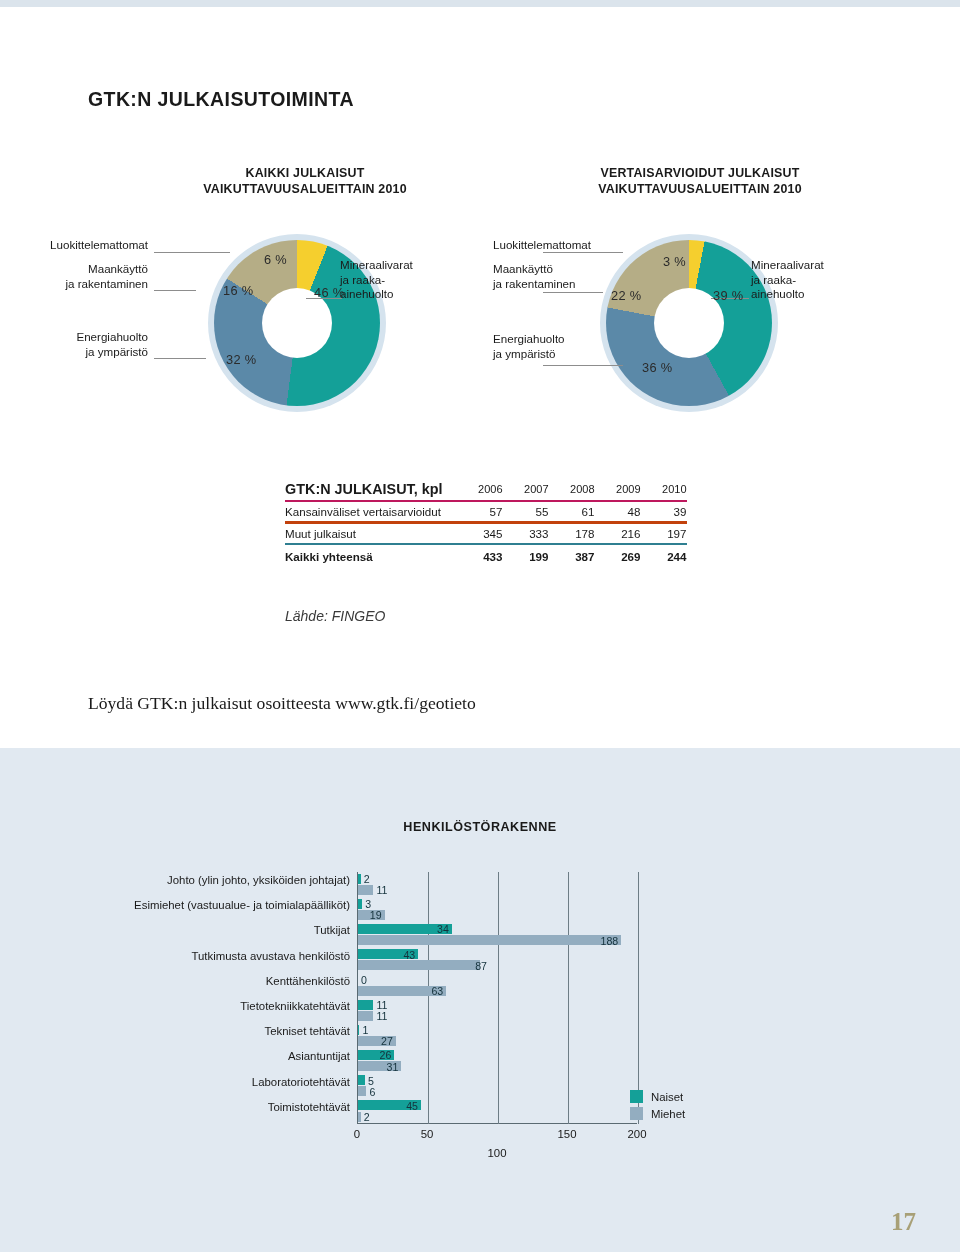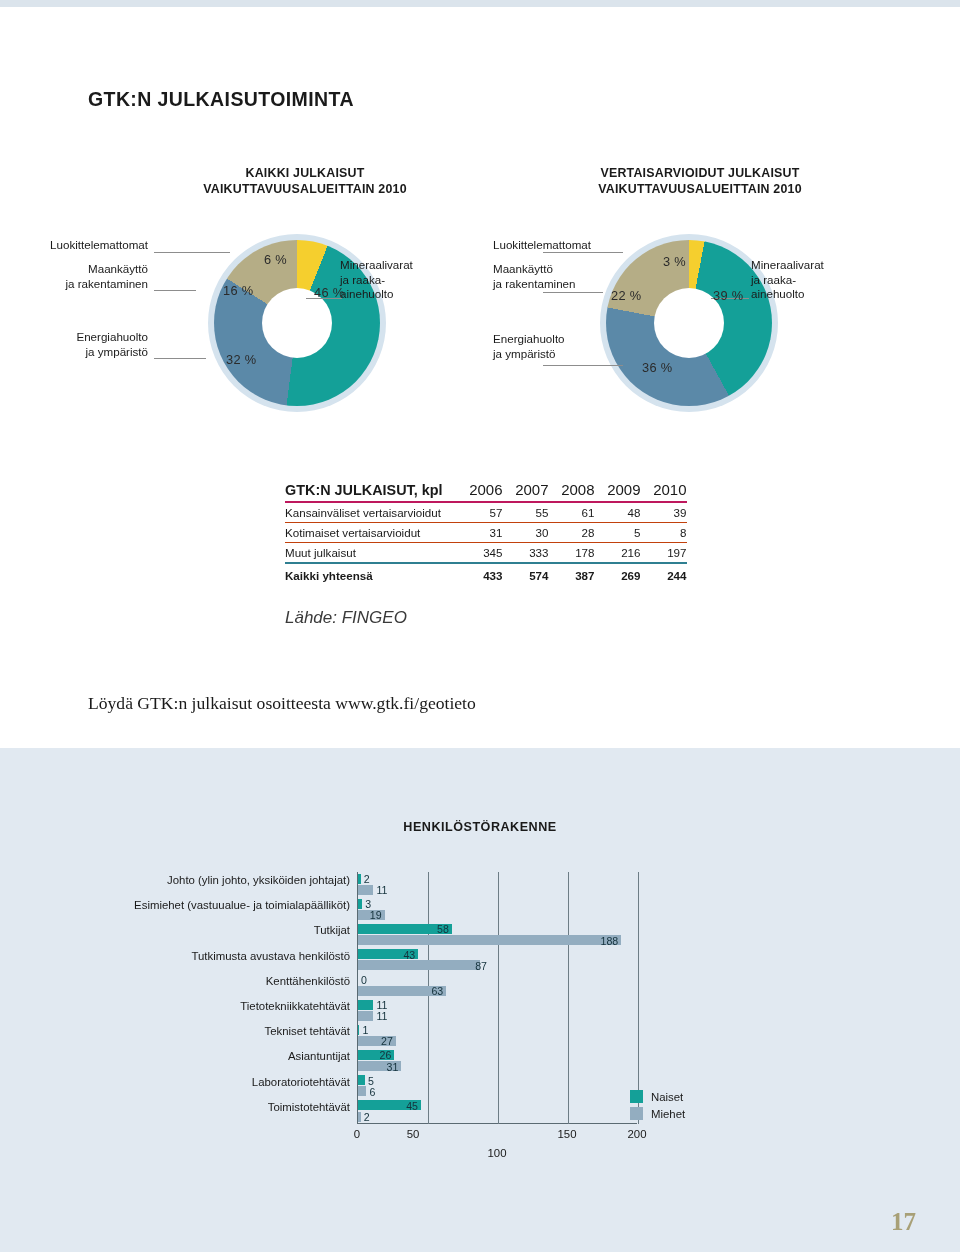--- a/index.html
+++ b/index.html
@@ -83,31 +83,31 @@
   .pct {
     position: absolute; font-size: 12.8px; color: #2b2b2b;
     letter-spacing: .3px; white-space: nowrap;
   }
 
   
   .tbl { position: absolute; left: 285px; top: 478px; }
   table { border-collapse: collapse; font-size: 11.6px; color: #1a1a1a; }
   table th, table td { padding: 3px 0; }
   .tbl-title { font-size: 14.4px; font-weight: bold; text-align: left; padding-right: 14px !important; }
-  .yr { font-weight: normal; width: 46px; text-align: right; font-size: 15px; }
+  .yr { font-weight: normal; width: 46px; text-align: right; font-size: 11px; }
   td.lbl { text-align: left; padding-right: 14px !important; white-space: nowrap; }
   td.num { text-align: right; width: 46px; }
   tr.hdr  { border-bottom: 2px solid #be185d; }
-  tr.r1, tr.r2 { border-bottom: 1px solid #c2410c; }
+  tr.r1, tr.r2 { border-bottom: 3px solid #c2410c; }
   tr.r3 { border-bottom: 2px solid #2f7f91; }
   tr.tot td { font-weight: bold; padding-top: 5px; }
 
   .source {
     position: absolute; left: 285px; top: 608px;
-    font-size: 17px; font-style: italic; color: #3a3a3a;
+    font-size: 14px; font-style: italic; color: #3a3a3a;
   }
 
   .serif-note {
     position: absolute; left: 88px; top: 693px;
     font-family: "Liberation Serif", serif;
     font-size: 17.6px; color: #1a1a1a;
   }
 
   
   .bottom-title {
@@ -246,40 +246,32 @@
     </thead>
     <tbody>
       <tr class="r1">
         <td class="lbl">Kansainväliset vertaisarvioidut</td>
         <td class="num">57</td>
         <td class="num">55</td>
         <td class="num">61</td>
         <td class="num">48</td>
         <td class="num">39</td>
       </tr>
-      <tr class="r2">
-        <td class="lbl">Kotimaiset vertaisarvioidut</td>
-        <td class="num">31</td>
-        <td class="num">30</td>
-        <td class="num">28</td>
-        <td class="num">5</td>
-        <td class="num">8</td>
-      </tr>
       <tr class="r3">
         <td class="lbl">Muut julkaisut</td>
         <td class="num">345</td>
         <td class="num">333</td>
         <td class="num">178</td>
         <td class="num">216</td>
         <td class="num">197</td>
       </tr>
       <tr class="tot">
         <td class="lbl">Kaikki yhteensä</td>
         <td class="num">433</td>
-        <td class="num">574</td>
+        <td class="num">199</td>
         <td class="num">387</td>
         <td class="num">269</td>
         <td class="num">244</td>
       </tr>
     </tbody>
   </table>
 </div>
 
 <div class="source">Lähde: FINGEO</div>
 <div class="serif-note">Löydä GTK:n julkaisut osoitteesta www.gtk.fi/geotieto</div>
@@ -306,21 +298,21 @@
       <div class="gridline" style="left: 280px;"></div>
       <div class="bar f" style="left: 0px; top: 1.5px; width: 2.8px;"></div>
       <div class="bar-val" style="top: 2px; left: 5.8px;">2</div>
       <div class="bar m" style="left: 0px; top: 12.7px; width: 15.4px;"></div>
       <div class="bar-val" style="top: 13.2px; left: 18.4px;">11</div>
       <div class="bar f" style="left: 0px; top: 26.7px; width: 4.2px;"></div>
       <div class="bar-val" style="top: 27.2px; left: 7.2px;">3</div>
       <div class="bar m" style="left: 0px; top: 37.9px; width: 26.6px;"></div>
       <div class="bar-val" style="top: 38.4px; left: 23.6px; transform: translateX(-100%);">19</div>
       <div class="bar f" style="left: 0px; top: 51.9px; width: 93.8px;"></div>
-      <div class="bar-val" style="top: 52.4px; left: 90.8px; transform: translateX(-100%);">58</div>
+      <div class="bar-val" style="top: 52.4px; left: 90.8px; transform: translateX(-100%);">34</div>
       <div class="bar m" style="left: 0px; top: 63.1px; width: 263.2px;"></div>
       <div class="bar-val" style="top: 63.6px; left: 260.2px; transform: translateX(-100%);">188</div>
       <div class="bar f" style="left: 0px; top: 77.1px; width: 60.2px;"></div>
       <div class="bar-val" style="top: 77.6px; left: 57.2px; transform: translateX(-100%);">43</div>
       <div class="bar m" style="left: 0px; top: 88.3px; width: 121.8px;"></div>
       <div class="bar-val" style="top: 88.8px; left: 129px; transform: translateX(-100%);">87</div>
       <div class="bar-val" style="top: 102.8px; left: 3px;">0</div>
       <div class="bar m" style="left: 0px; top: 113.5px; width: 88.2px;"></div>
       <div class="bar-val" style="top: 114px; left: 85.2px; transform: translateX(-100%);">63</div>
       <div class="bar f" style="left: 0px; top: 127.5px; width: 15.4px;"></div>
@@ -339,21 +331,21 @@
       <div class="bar-val" style="top: 203.6px; left: 10px;">5</div>
       <div class="bar m" style="left: 0px; top: 214.3px; width: 8.4px;"></div>
       <div class="bar-val" style="top: 214.8px; left: 11.4px;">6</div>
       <div class="bar f" style="left: 0px; top: 228.3px; width: 63px;"></div>
       <div class="bar-val" style="top: 228.8px; left: 60px; transform: translateX(-100%);">45</div>
       <div class="bar m" style="left: 0px; top: 239.5px; width: 2.8px;"></div>
       <div class="bar-val" style="top: 240px; left: 5.8px;">2</div>
     </div>
   <div class="xaxis" id="xaxis">
       <div class="xtick" style="left: 0px;">0</div>
-      <div class="xtick" style="left: 56px;">50</div>
+      <div class="xtick" style="left: 70px;">50</div>
       <div class="xtick" style="left: 140px; margin-top: 19px;">100</div>
       <div class="xtick" style="left: 210px;">150</div>
       <div class="xtick" style="left: 280px;">200</div>
     </div>
 
   <div class="legend">
     <div class="legend-row">
       <span class="swatch f"></span>
       <span class="legend-label">Naiset</span>
     </div>

